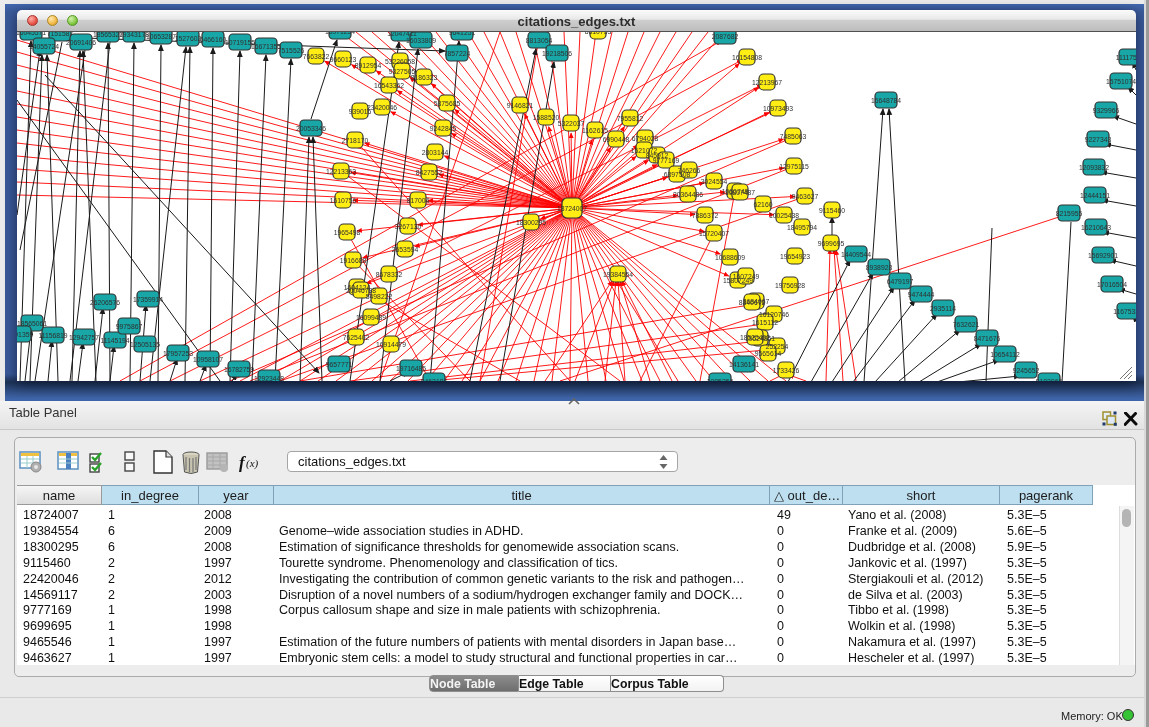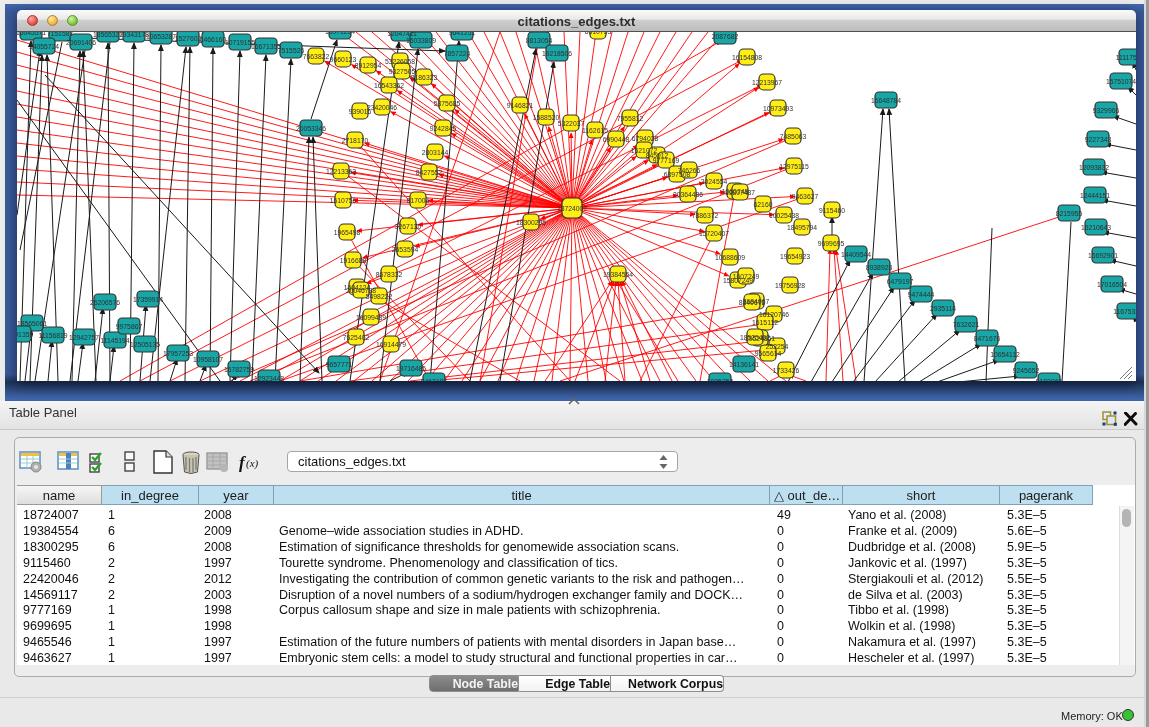--- a/index.html
+++ b/index.html
@@ -21,21 +21,21 @@
 #panel{position:absolute;left:14px;top:437px;width:1122px;height:240px;
  background:#ededed;border:1px solid #ababab;border-radius:5px}
 #combo{position:absolute;left:287px;top:451px;width:391px;height:21px;background:#fff;
  border:1px solid #a5a5a5;border-radius:4px;font-size:13px;color:#111;
  line-height:19px;padding-left:10px}
 .hdr{position:absolute;top:485px;height:20px;background:#bedff0;border:1px solid #7fa2b8;
  border-left:none;font-size:13px;color:#1c1c1c;text-align:center;line-height:19px}
 .row{position:absolute;left:0;width:1135px;height:16px;font-size:12.5px;color:#101010}
 .row span{position:absolute;white-space:nowrap;overflow:hidden}
 #tabs{position:absolute;left:429px;top:675px;height:33px;font-size:12.3px;font-weight:bold;
- line-height:16px;text-align:right}
+ line-height:16px;text-align:left}
 #tabs div{float:left;height:17px;border:1px solid #8e8e8e;border-left:none}
 </style></head><body>
 <div id="desk"></div>
 <div id="win">
  <div id="canvas"></div>
  <svg width="1119" height="349" viewBox="17 32 1119 349" style="position:absolute;left:0;top:22px">
 <defs>
         <marker id="ra" markerWidth="7" markerHeight="6" refX="5.5" refY="3" orient="auto">
           <path d="M0,0.3L6,3L0,5.7z" fill="#f00"></path>
         </marker>
@@ -712,21 +712,21 @@
 <span style="left:204px">1997</span>
     <span style="left:279px;width:492px">Embryonic stem cells: a model to study structural and functional properties in car…</span>
 <span style="left:777px">0</span>
     <span style="left:848px">Hescheler et al. (1997)</span>
 <span style="left:1007px">5.3E–5</span>
   </div>
 <div style="position:absolute;left:15px;top:665px;width:1120px;height:11px;background:#ededed;border-radius:0 0 5px 5px"></div>
 <div id="tabs">
  <div style="width:90px;border-radius:4px 0 0 4px;border-left:1px solid #8e8e8e;background:linear-gradient(#8c8c8c,#6e6e6e);color:#f4f4f4">Node Table</div>
  <div style="width:92px;background:linear-gradient(#fff,#f2f2f2);color:#111">Edge Table</div>
- <div style="width:113px;border-radius:0 4px 4px 0;background:linear-gradient(#fff,#f2f2f2);color:#111">Network Corpus</div>
+ <div style="width:113px;border-radius:0 4px 4px 0;background:linear-gradient(#fff,#f2f2f2);color:#111">Corpus Table</div>
 </div>
 <div style="position:absolute;left:0;top:697px;width:1149px;height:1px;background:#cfcfcf"></div>
 <div style="position:absolute;left:1061px;top:710px;font-size:11px;color:#222">Memory: OK</div>
 <div style="position:absolute;left:1122px;top:709px;width:12px;height:12px;border-radius:50%;background:#35c435;border:1.5px solid #333"></div>
 <div style="position:absolute;left:1144px;top:0;width:2px;height:727px;background:#d8d8d8"></div>
 <div style="position:absolute;left:1146px;top:0;width:3px;height:727px;background:#9a9a9a"></div>
 <svg width="12" height="7" style="position:absolute;left:568px;top:398px">
     <path d="M1,6 L6,1 L11,6" stroke="#666" stroke-width="1.6" fill="none"></path>
   </svg>
 </body></html>

